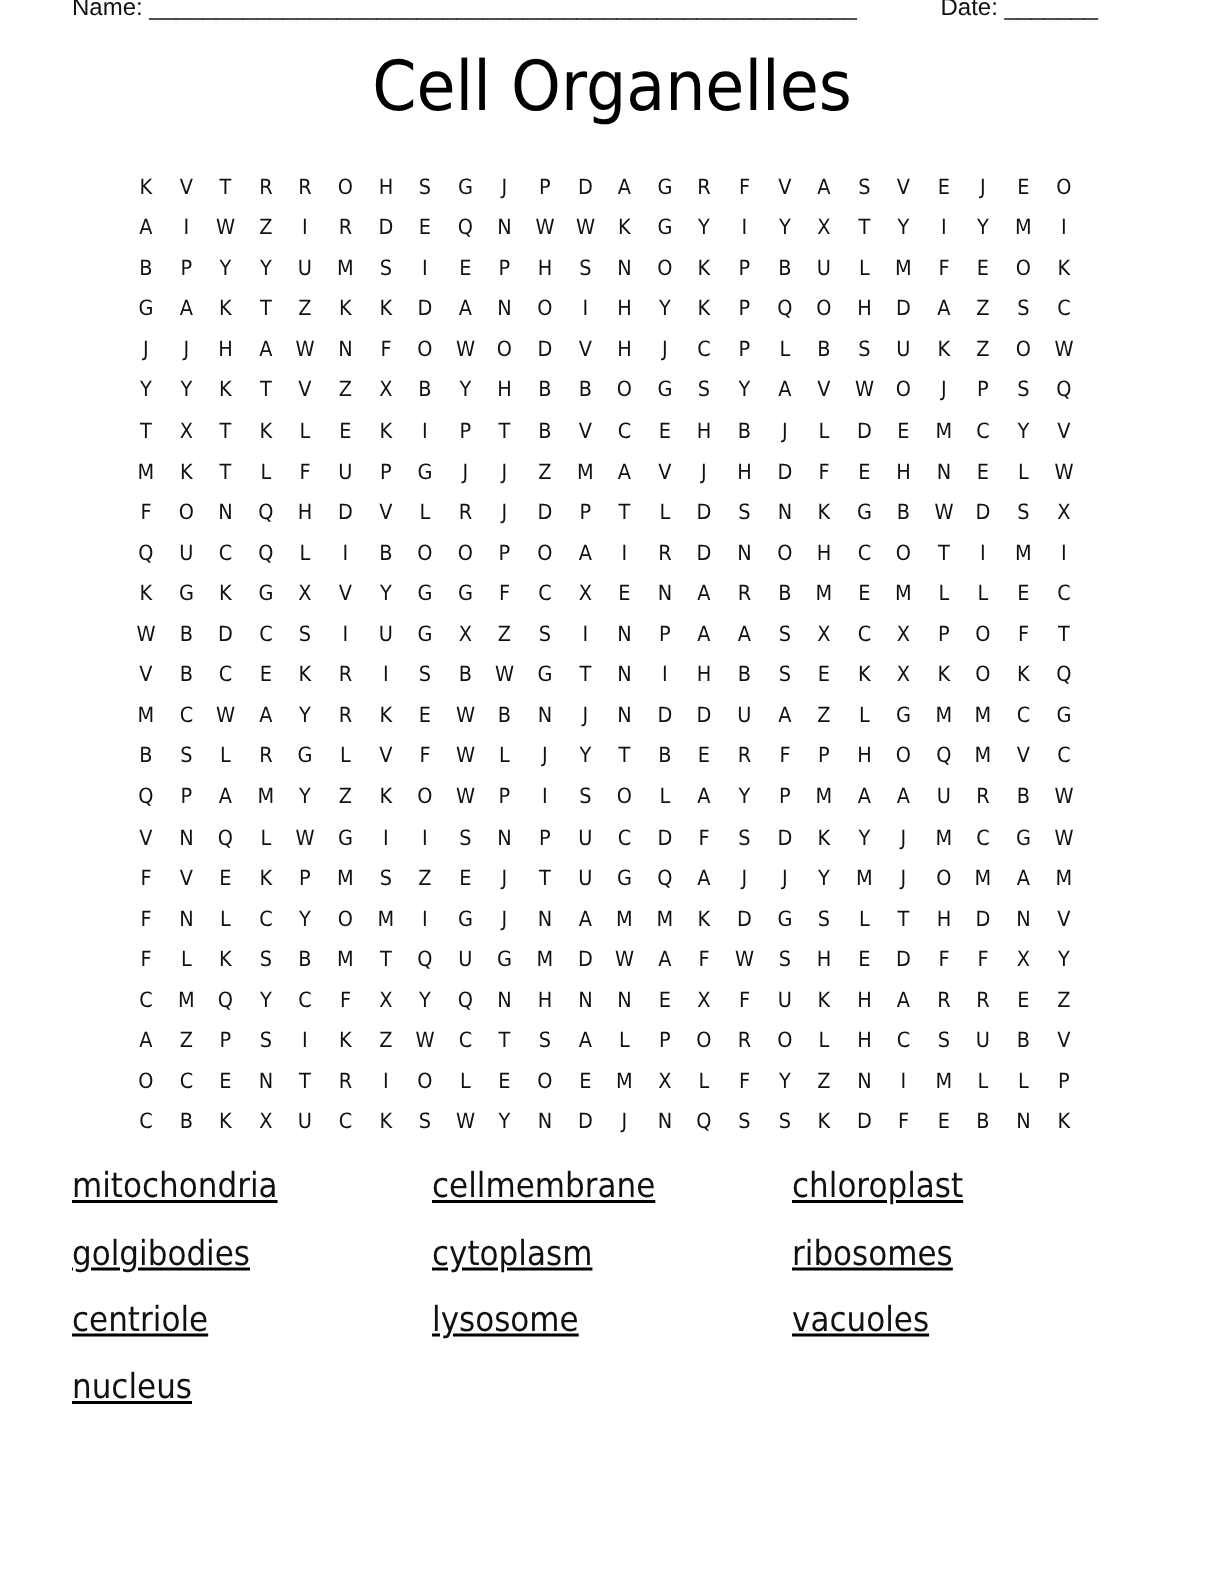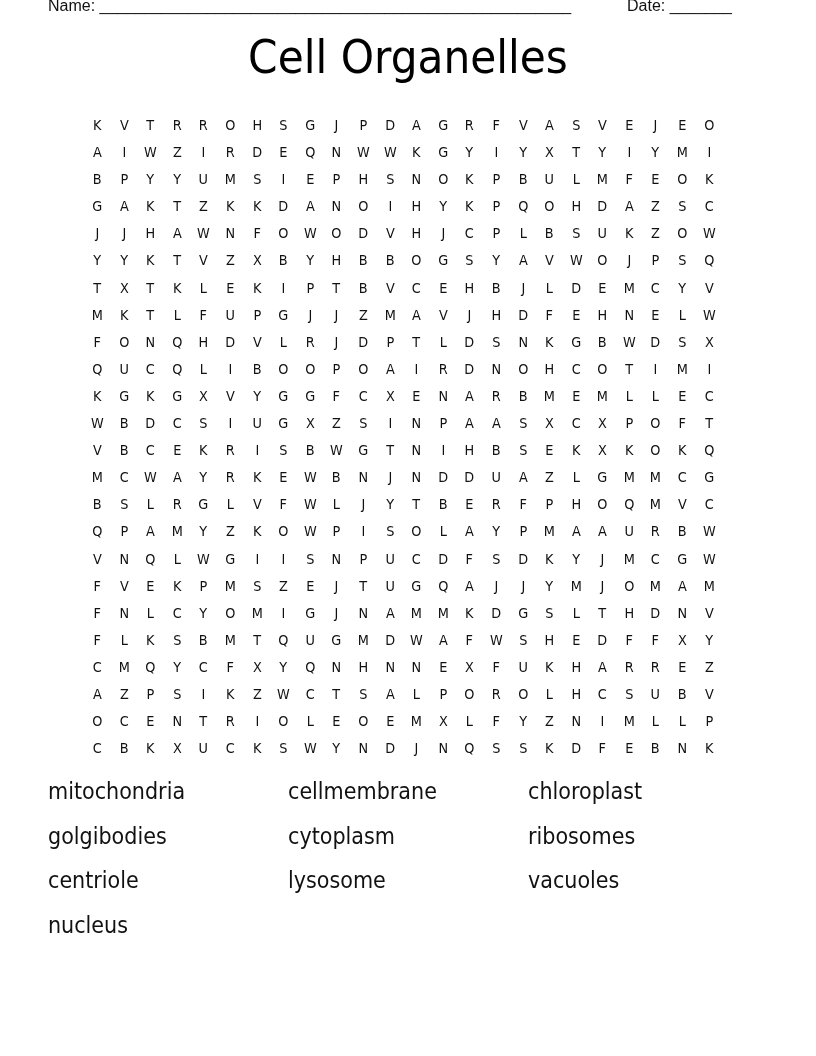--- a/index.html
+++ b/index.html
@@ -19,21 +19,21 @@
   .grid {
     position: absolute; top: 112px; left: 84px;
     display: grid; grid-template-columns: repeat(24, 26.6px); grid-auto-rows: 27.1px;
   }
   .cell {
     font-family: "DejaVu Sans", sans-serif; font-size: 14px; text-align: center;
     line-height: 27px; color: #111; transform: scaleX(0.92);
   }
   .words {
     position: absolute; top: 778px; left: 48px; width: 720px;
-    display: grid; grid-template-columns: 240px 240px 240px; grid-auto-rows: 44.5px;
+    display: grid; grid-template-columns: 240px 240px 240px; grid-auto-rows: 44.5px; text-decoration: underline;
   }
   .word {
     font-family: "DejaVu Sans", sans-serif; font-size: 23px; color: #111;
     transform: scaleX(0.9); transform-origin: left center; white-space: nowrap;
   }
 </style>
 </head>
 <body>
 
 <div class="header-line">

